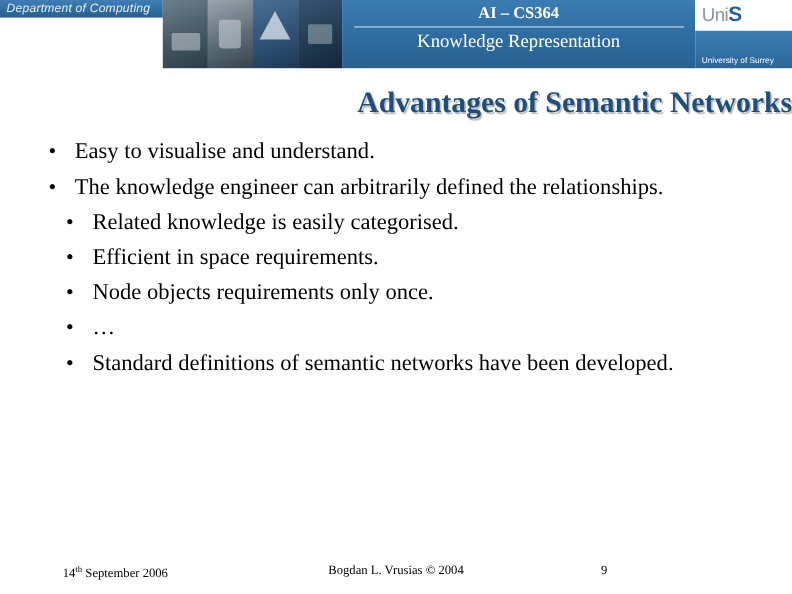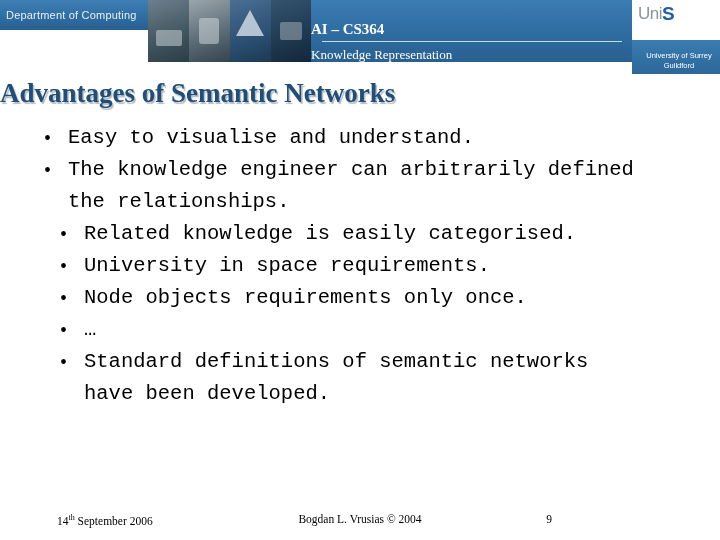--- a/index.html
+++ b/index.html
@@ -21,30 +21,31 @@
     left: 0;
     top: 0;
     width: 720px;
     height: 62px;
   }
   .hdr-left-banner {
     position: absolute;
     left: 0;
     top: 0;
     width: 148px;
-    height: 30px;
+    height: 16px;
     background: linear-gradient(180deg, #3f7fb5 0%, #2e6ea3 55%, #285f8d 100%);
     color: #e8eef4;
     font-family: "Liberation Sans", sans-serif;
     font-size: 11px;
     letter-spacing: 0.2px;
     display: flex;
     align-items: center;
     padding-left: 6px;
     box-sizing: border-box;
+    font-style: italic;
   }
   .hdr-left-under {
     position: absolute;
     left: 0;
     top: 30px;
     width: 148px;
     height: 32px;
     background: #ffffff;
   }
 
@@ -91,40 +92,40 @@
 
   
   .title-block {
     position: absolute;
     left: 311px;
     top: 0;
     width: 321px;
     height: 62px;
     background: linear-gradient(180deg,#3b7cb2 0%, #2f6da2 50%, #29608f 100%);
     color: #ffffff;
-    text-align: left;
+    text-align: center;
     box-sizing: border-box;
-    padding-top: 19px;
+    padding-top: 2px;
   }
   .title-line1 {
     font-family: "Liberation Serif", serif;
     font-size: 15px;
     font-weight: bold;
     line-height: 20px;
     padding-bottom: 2px;
   }
   .title-sep {
     width: 300px;
     height: 1px;
     background: rgba(255,255,255,0.75);
     margin: 0 auto 4px auto;
   }
   .title-line2 {
     font-family: "Liberation Serif", serif;
-    font-size: 13px;
+    font-size: 17px;
     line-height: 18px;
   }
 
   
   .logo-block {
     position: absolute;
     left: 632px;
     top: 0;
     width: 88px;
     height: 62px;
@@ -147,39 +148,38 @@
     letter-spacing: -0.5px;
   }
   .logo-s {
     font-family: "Liberation Sans", sans-serif;
     font-size: 19px;
     color: #1f5fa8;
     font-weight: bold;
   }
   .logo-bot {
     position: absolute;
-    left: 0; top: 40px;
+    left: 0; top: 28px;
     width: 88px; height: 34px;
     background: linear-gradient(180deg,#3b7cb2 0%, #2c6798 100%);
     color: #ffffff;
     font-family: "Liberation Sans", sans-serif;
     font-size: 7.5px;
     line-height: 10px;
-    padding: 11px 0 0 6px;
+    padding: 22px 0 0 6px;
     box-sizing: border-box;
-    text-align: center;
   }
 
   
   .slide-title {
     position: absolute;
     left: 0;
     top: 78px;
     width: 720px;
-    text-align: left;
+    text-align: right;
     font-family: "Liberation Serif", serif;
     font-size: 27px;
     font-weight: bold;
     color: #1f4e79;
     text-shadow: 1.5px 1.5px 1px rgba(120,130,140,0.55);
   }
 
   
   .bullets {
     position: absolute;
@@ -198,21 +198,20 @@
   }
   .bullet .dot {
     width: 24px;
     flex: 0 0 24px;
     text-align: left;
     font-size: 20px;
     line-height: 32px;
   }
   .bullet .txt {
     flex: 1 1 auto;
-    font-family: Liberation Mono, monospace;
   }
   .bullet.indent .dot { margin-left: 16px; }
 
   
   .footer {
     position: absolute;
     left: 0;
     top: 510px;
     width: 608px;
     height: 24px;
@@ -281,21 +280,21 @@
     <div class="bullet">
       <span class="dot">•</span>
       <span class="txt">The knowledge engineer can arbitrarily defined the relationships.</span>
     </div>
     <div class="bullet indent">
       <span class="dot">•</span>
       <span class="txt">Related knowledge is easily categorised.</span>
     </div>
     <div class="bullet indent">
       <span class="dot">•</span>
-      <span class="txt">University in space requirements.</span>
+      <span class="txt">Efficient in space requirements.</span>
     </div>
     <div class="bullet indent">
       <span class="dot">•</span>
       <span class="txt">Node objects requirements only once.</span>
     </div>
     <div class="bullet indent">
       <span class="dot">•</span>
       <span class="txt">…</span>
     </div>
     <div class="bullet indent">

